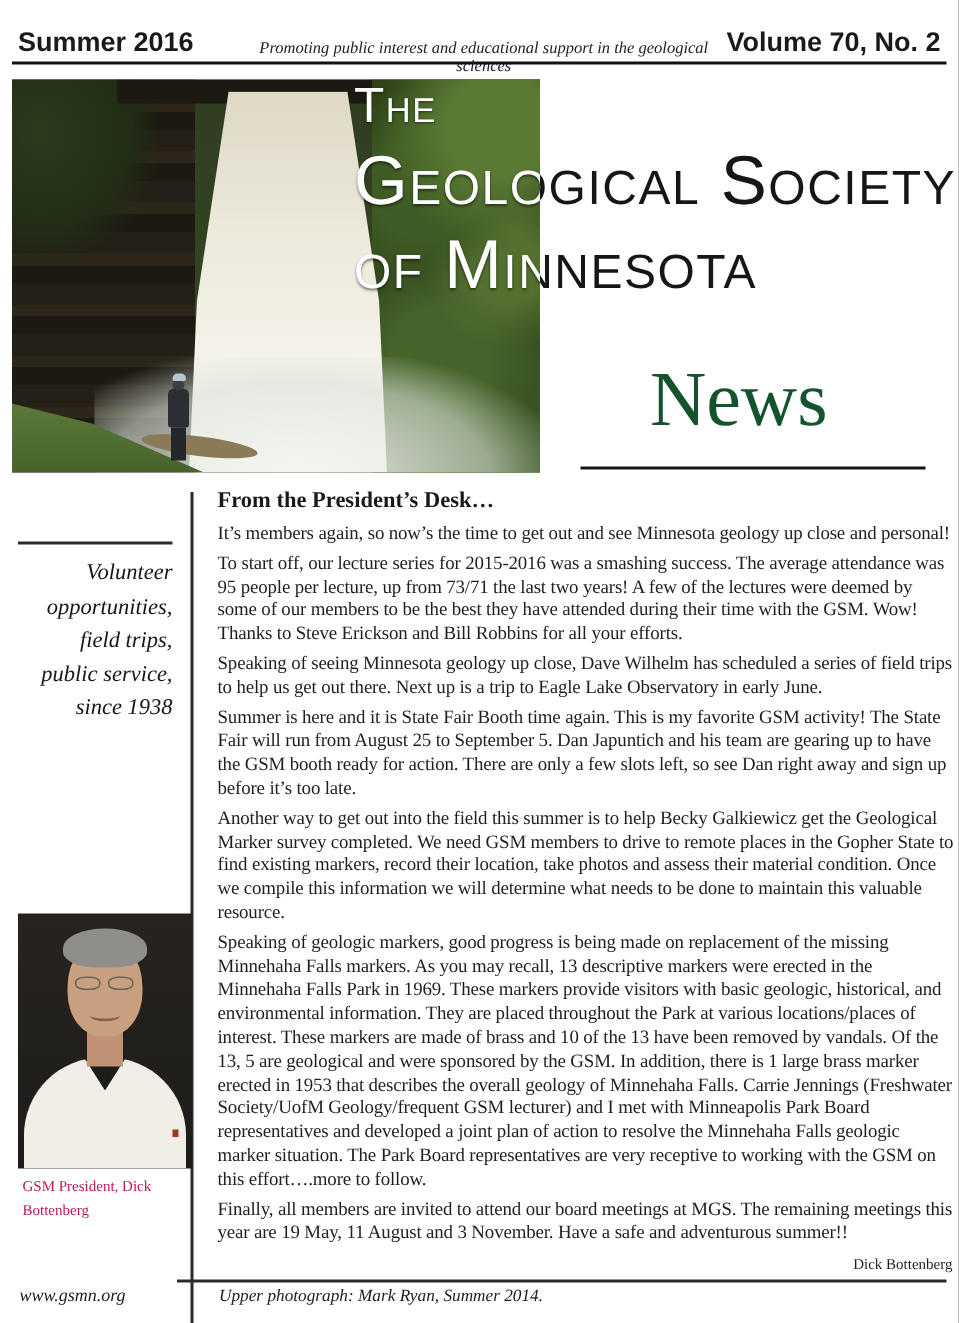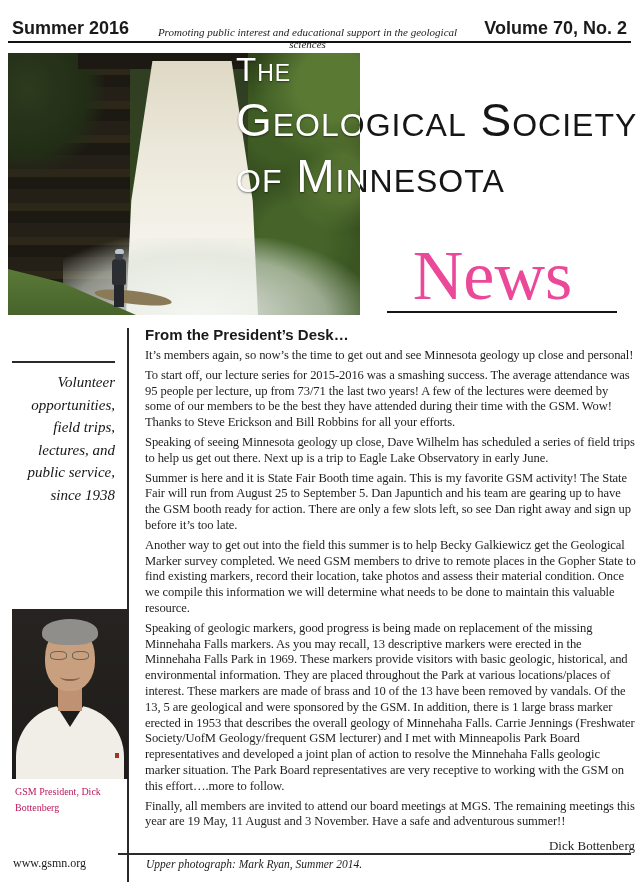--- a/index.html
+++ b/index.html
@@ -8,21 +8,21 @@
     position:relative; width:639px; height:882px; background:#ffffff;
     margin:0 auto; overflow:hidden;
     font-family:"Liberation Serif", serif; color:#1a1a1a;
   }
   
   .hdr-issue {
     position:absolute; left:12px; top:18px;
     font-family:"Liberation Sans", sans-serif; font-weight:bold; font-size:18px;
   }
   .hdr-motto {
-    position:absolute; left:140px; top:26px; width:335px; text-align:center;
+    position:absolute; left:155px; top:26px; width:335px; text-align:center;
     font-style:italic; font-size:11px; color:#222;
   }
   .hdr-volume {
     position:absolute; right:12px; top:18px;
     font-family:"Liberation Sans", sans-serif; font-weight:bold; font-size:18px;
   }
   .hdr-rule { position:absolute; left:8px; top:41px; width:623px; height:2px; background:#111; }
 
   
   .photo {
@@ -79,21 +79,21 @@
   .mast-title div { position:absolute; left:0; white-space:nowrap; }
   .mast-title .t1 { top:53px;  font-size:33px; }
   .mast-title .t2 { top:97px;  font-size:46px; }
   .mast-title .t3 { top:153px; font-size:46px; }
   .mast-white { color:#ffffff; text-shadow:0 1px 2px rgba(0,0,0,.5); clip-path:inset(0 279px 0 0); }
   .mast-black { color:#161616; clip-path:inset(0 0 0 124px); }
 
   
   .news {
     position:absolute; left:365px; top:241px; width:255px; text-align:center;
-    font-family:"Liberation Serif", serif; font-size:70px; line-height:1; color:#ec4899;
+    font-family:"Liberation Serif", serif; font-size:52px; line-height:1; color:#14532d;
   }
   .news-rule { position:absolute; left:387px; top:311px; width:230px; height:2px; background:#141414; }
 
   
   .v-divider    { position:absolute; left:127px; top:328px; width:2px; height:554px; background:#2a2a2a; }
   .side-rule    { position:absolute; left:12px;  top:361px; width:103px; height:2px; background:#2a2a2a; }
   .footer-rule  { position:absolute; left:118px; top:853px; width:513px; height:2px; background:#2a2a2a; }
 
   
   .tagline {
@@ -110,27 +110,27 @@
   .pres-photo .head    { position:absolute; left:33px; top:16px; width:50px; height:66px; background:#c9a07f; border-radius:50% 50% 45% 45%; }
   .pres-photo .hair    { position:absolute; left:30px; top:10px; width:56px; height:26px; background:#8f8e8a; border-radius:50% 50% 40% 40%; }
   .pres-photo .lens-l  { position:absolute; left:38px; top:42px; width:17px; height:9px; border:1px solid #6b6452; border-radius:40%; }
   .pres-photo .lens-r  { position:absolute; left:60px; top:42px; width:17px; height:9px; border:1px solid #6b6452; border-radius:40%; }
   .pres-photo .smile   { position:absolute; left:48px; top:64px; width:20px; height:8px; border-bottom:2px solid #8c5f48; border-radius:50%; }
   .pres-photo .logo    { position:absolute; left:103px; top:144px; width:4px; height:5px; background:#a23327; }
   .pres-caption {
     position:absolute; left:15px; top:784px; width:100px;
     font-size:10px; line-height:16px; color:#be185d;
   }
-  .website { position:absolute; left:13px; top:856px; font-size:12px; color:#1c1c1c; }
+  .website { position:absolute; left:13px; top:856px; font-style:italic; font-size:12px; color:#1c1c1c; }
 
   
   .article { position:absolute; left:145px; top:326px; width:492px; }
-  .article h1 { font-size:15px; font-weight:bold; margin-bottom:5px; font-family:Liberation Sans, sans-serif; }
+  .article h1 { font-size:15px; font-weight:bold; margin-bottom:5px; font-family:Liberation Serif, serif; }
   .article p  { font-size:12.6px; line-height:15.8px; margin-bottom:4px; letter-spacing:-0.1px; color:#1f1f1f; }
-  .signature  { text-align:right; font-size:13px; margin-top:8px; padding-right:2px; color:#1f1f1f; }
+  .signature  { text-align:right; font-size:10px; margin-top:8px; padding-right:2px; color:#1f1f1f; }
 
   .credit { position:absolute; left:146px; top:858px; font-style:italic; font-size:11.5px; color:#1c1c1c; }
 </style>
 </head>
 <body>
 
 <div class="page">
 
   <div class="hdr-issue">Summer 2016</div>
   <div class="hdr-motto">Promoting public interest and educational support in the geological sciences</div>
@@ -168,21 +168,20 @@
   <div class="news">News</div>
   <div class="news-rule"></div>
 
   <div class="v-divider"></div>
   <div class="side-rule"></div>
 
   <div class="tagline">
     <div>Volunteer</div>
     <div>opportunities,</div>
     <div>field trips,</div>
-    <div>lectures,  and</div>
     <div>public service,</div>
     <div>since 1938</div>
   </div>
 
   <div class="pres-photo">
     <div class="shirt"></div>
     <div class="collar"></div>
     <div class="neck"></div>
     <div class="head"></div>
     <div class="hair"></div>

